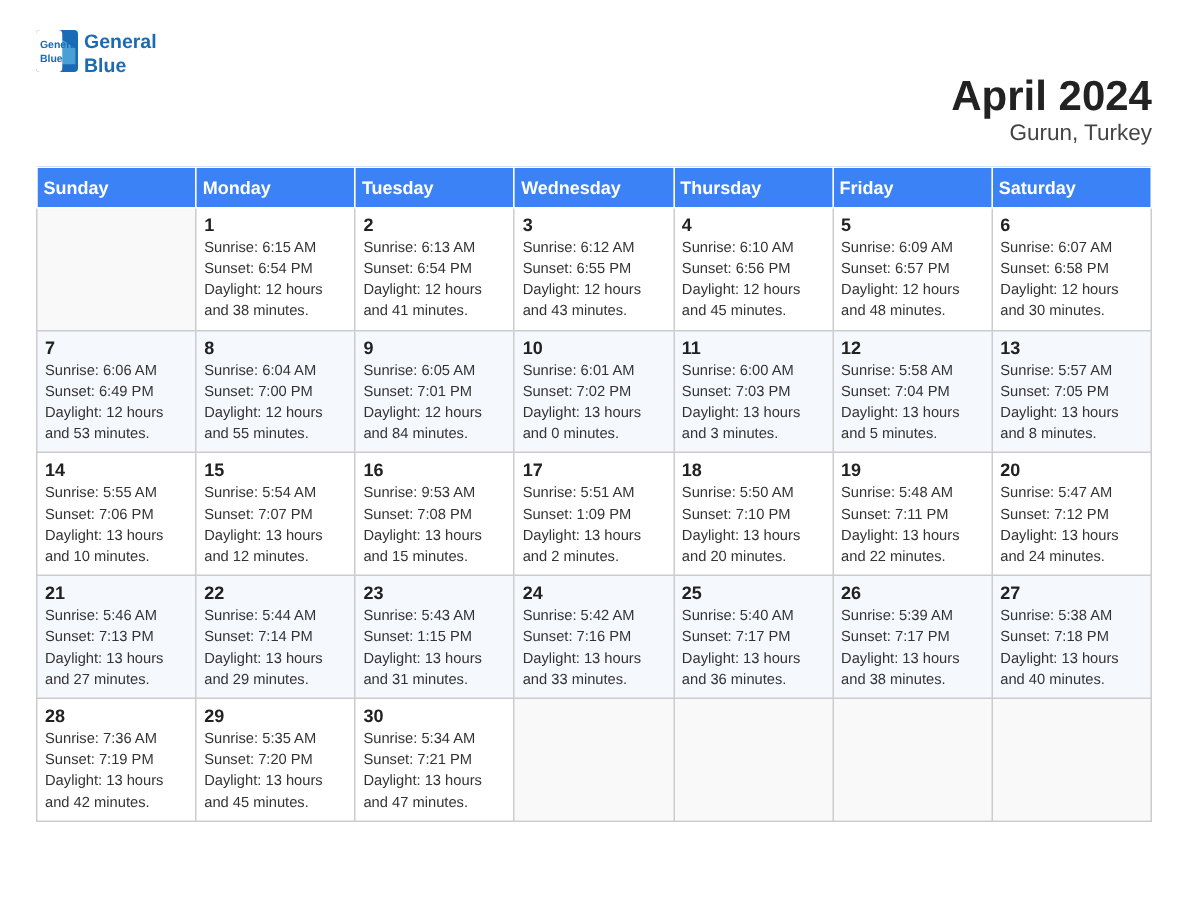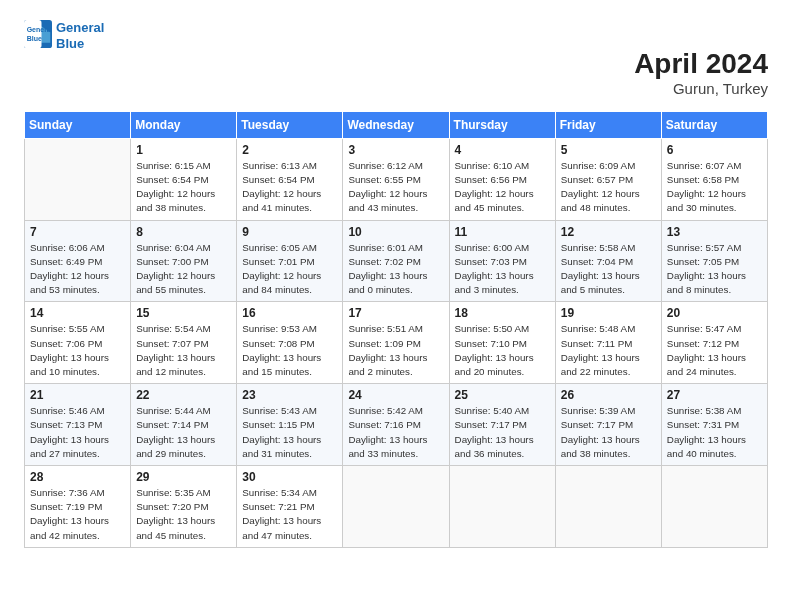--- a/index.html
+++ b/index.html
@@ -308,21 +308,21 @@
           <td>
             <span class="day-num">26</span>
             <div class="day-info">Sunrise: 5:39 AM</div>
             <div class="day-info">Sunset: 7:17 PM</div>
             <div class="day-info">Daylight: 13 hours</div>
             <div class="day-info">and 38 minutes.</div>
           </td>
           <td>
             <span class="day-num">27</span>
             <div class="day-info">Sunrise: 5:38 AM</div>
-            <div class="day-info">Sunset: 7:31 PM</div>
+            <div class="day-info">Sunset: 7:18 PM</div>
             <div class="day-info">Daylight: 13 hours</div>
             <div class="day-info">and 40 minutes.</div>
           </td>
         </tr>
         <tr>
           <td>
             <span class="day-num">28</span>
             <div class="day-info">Sunrise: 7:36 AM</div>
             <div class="day-info">Sunset: 7:19 PM</div>
             <div class="day-info">Daylight: 13 hours</div>

